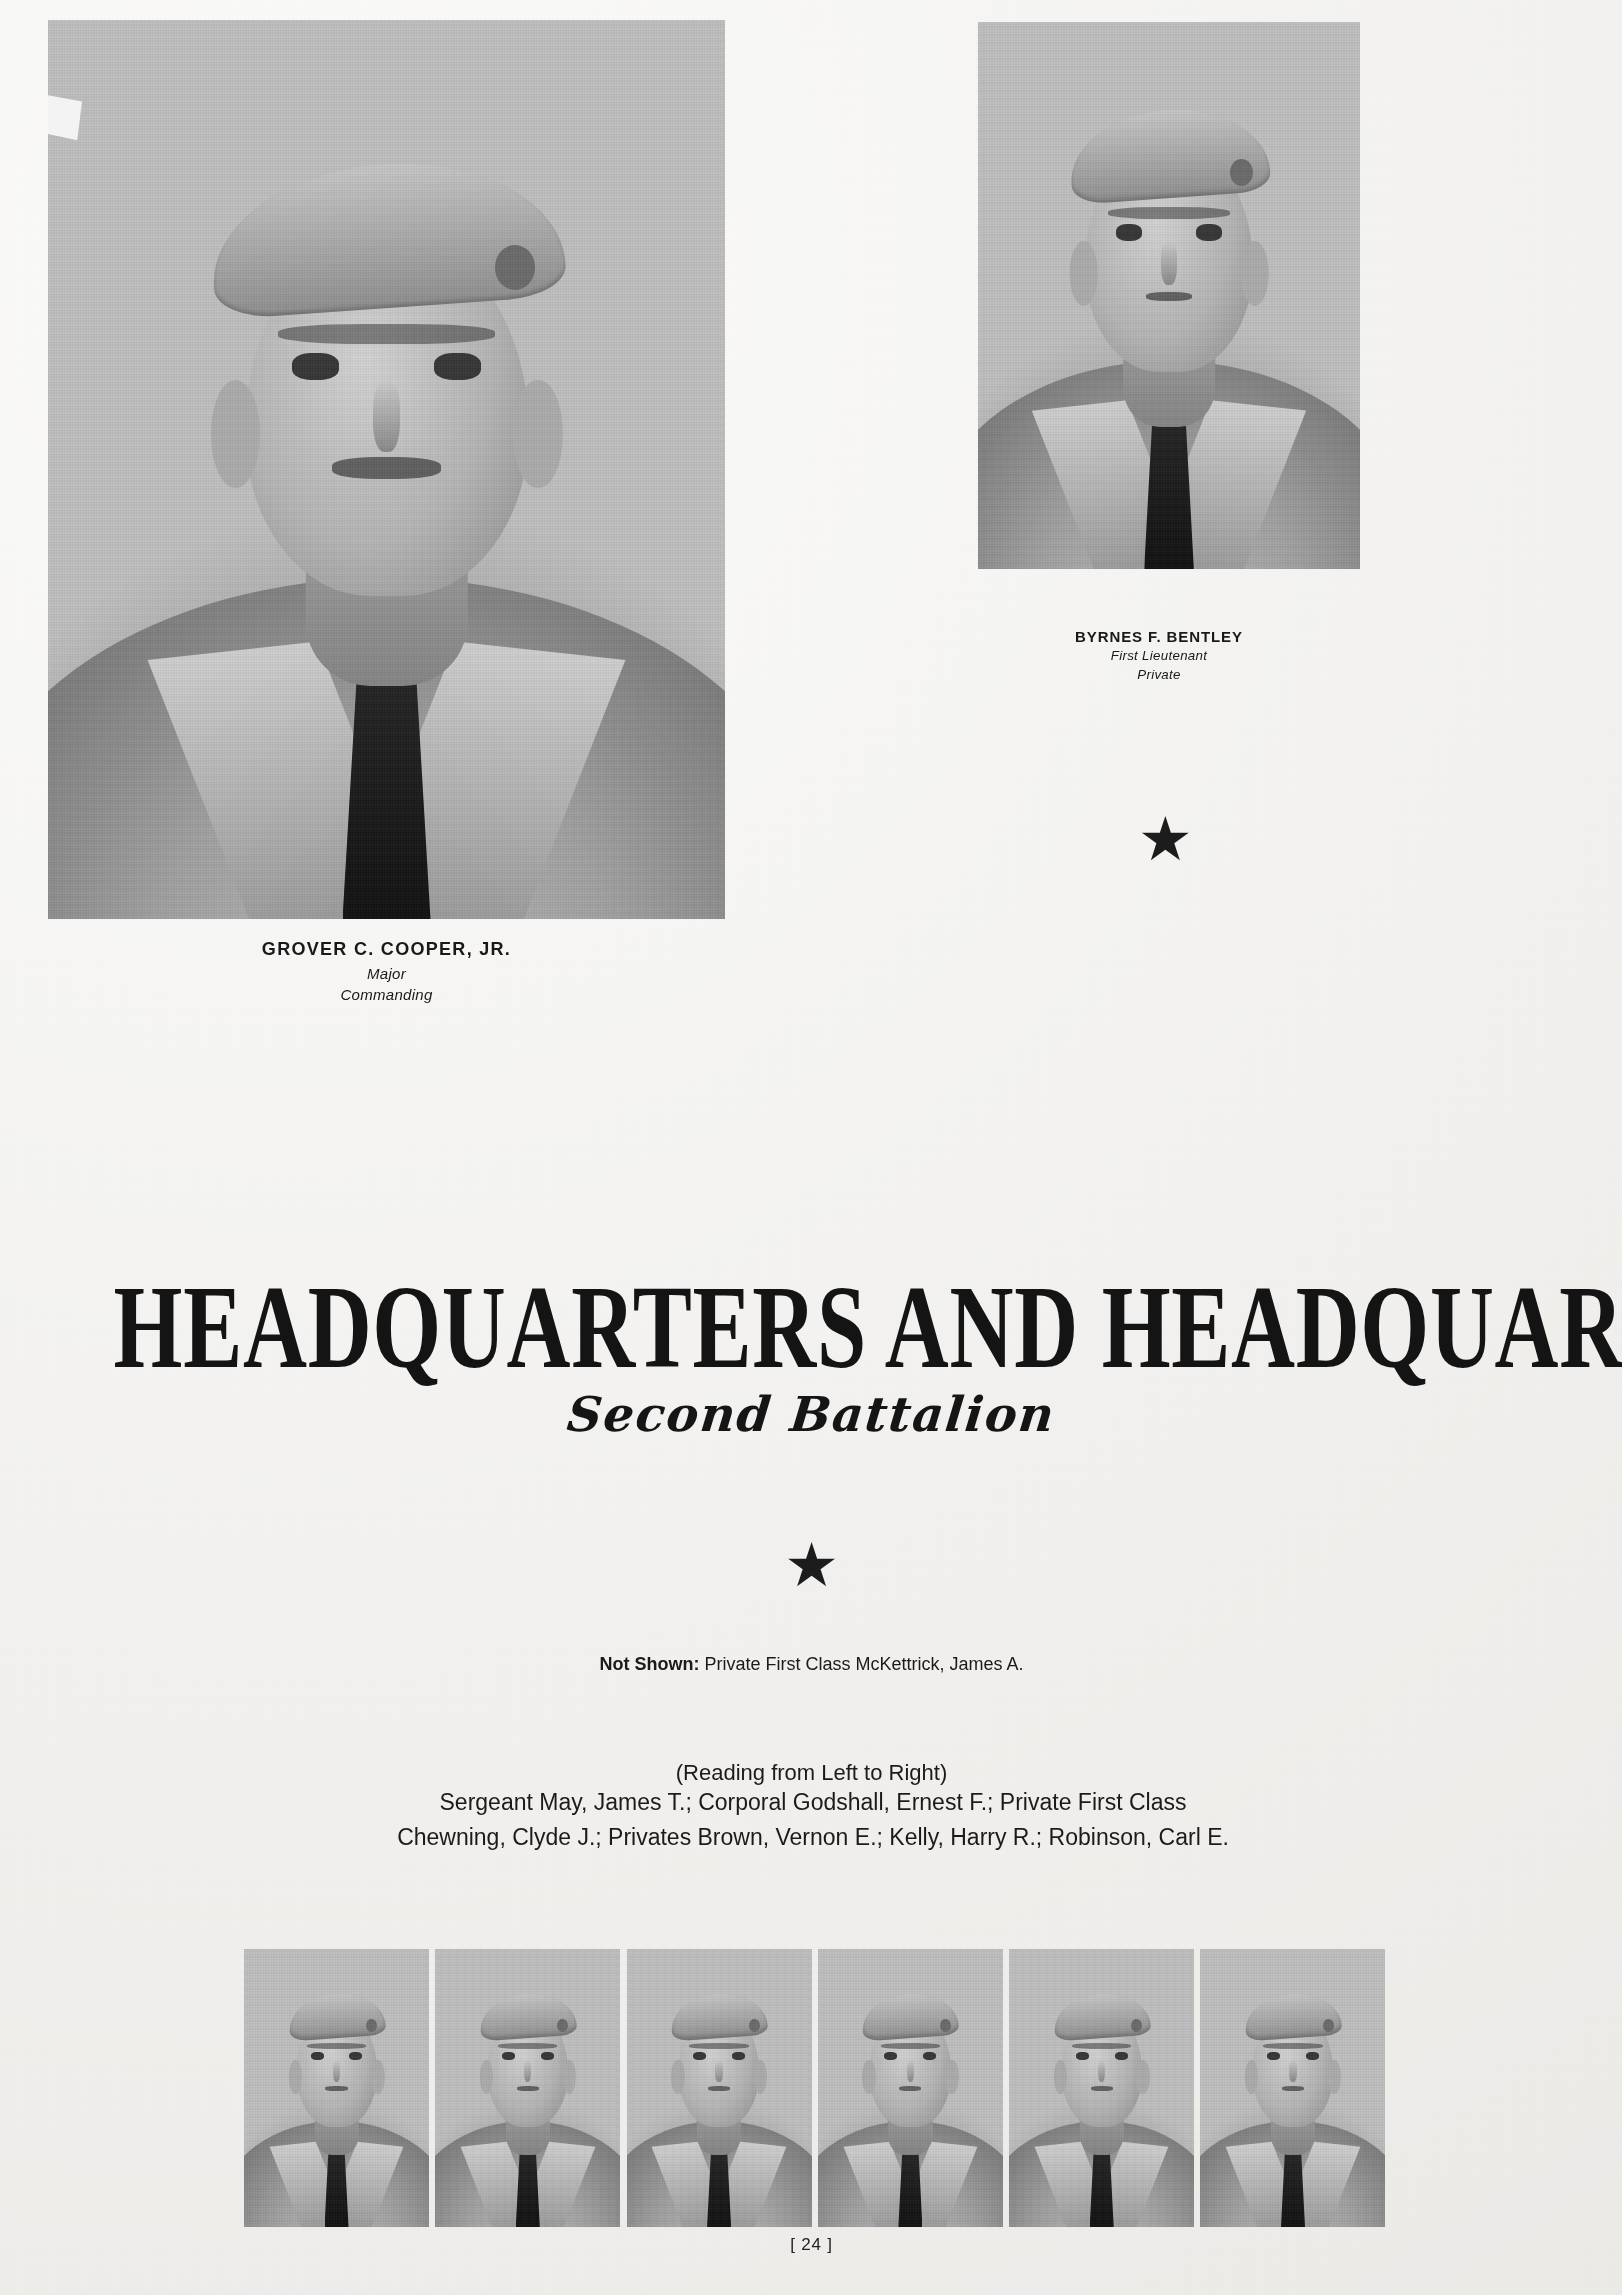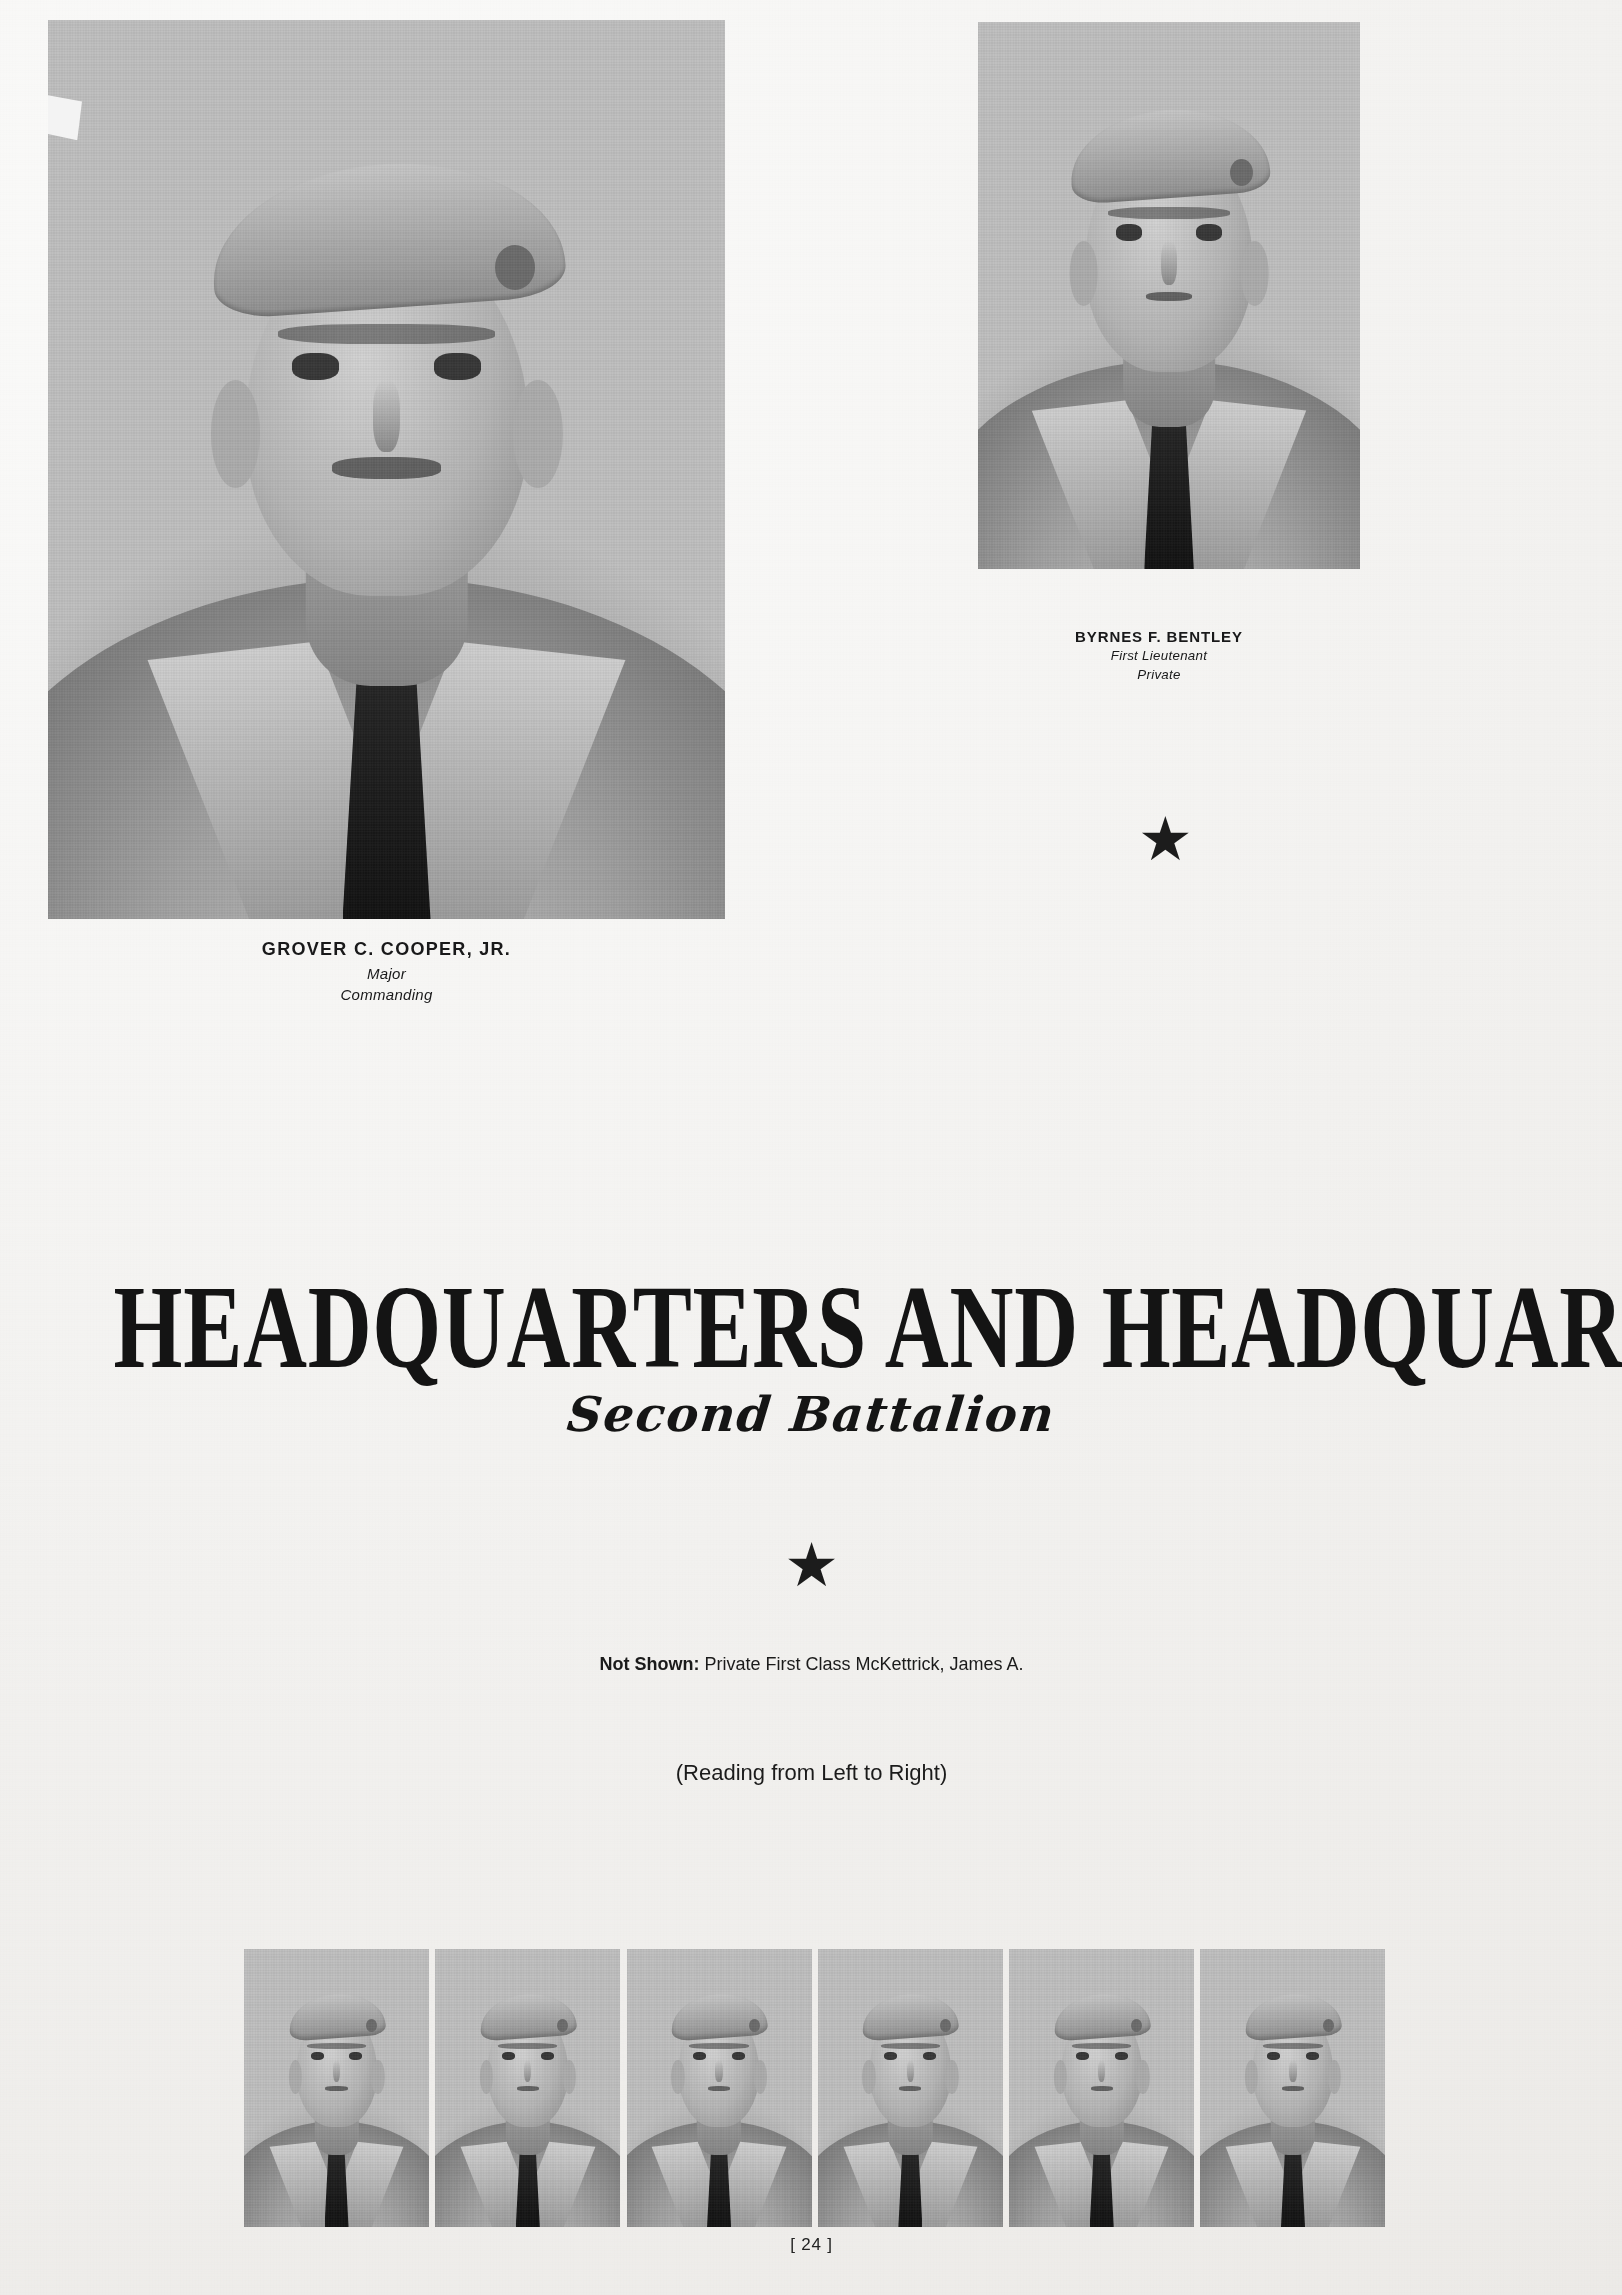--- a/index.html
+++ b/index.html
@@ -316,20 +316,24 @@
 
   <div class="star" style="left:0; right:0; top:1535px; text-align:center; font-size:61px;">★</div>
 
   <div class="notshown">
     <b>Not Shown:</b>
     <span>Private First Class McKettrick, James A.</span>
   </div>
 
   <div class="reading">(Reading from Left to Right)</div>
 
+  <div class="roster">
+    <div>Sergeant May, James T.; Corporal Godshall, Ernest F.; Private First Class</div>
+    <div>Chewning, Clyde J.; Privates Brown, Vernon E.; Kelly, Harry R.; Robinson, Carl E.</div>
+  </div>
 
   <div class="strip">
     <div class="photo">
       <div class="bg"></div>
       <div class="bust">
           <div class="shoulders"></div>
           <div class="collarL"></div>
           <div class="collarR"></div>
           <div class="tie"></div>
           <div class="neck"></div>

